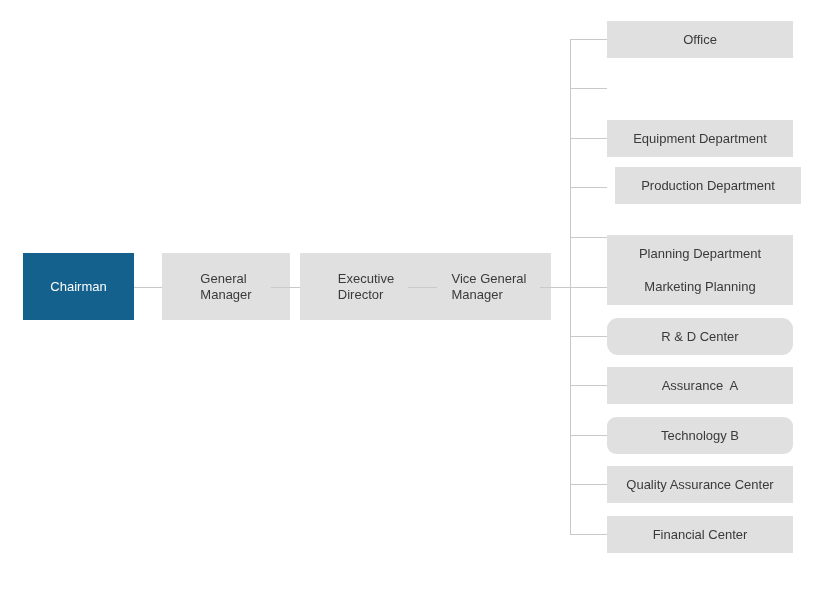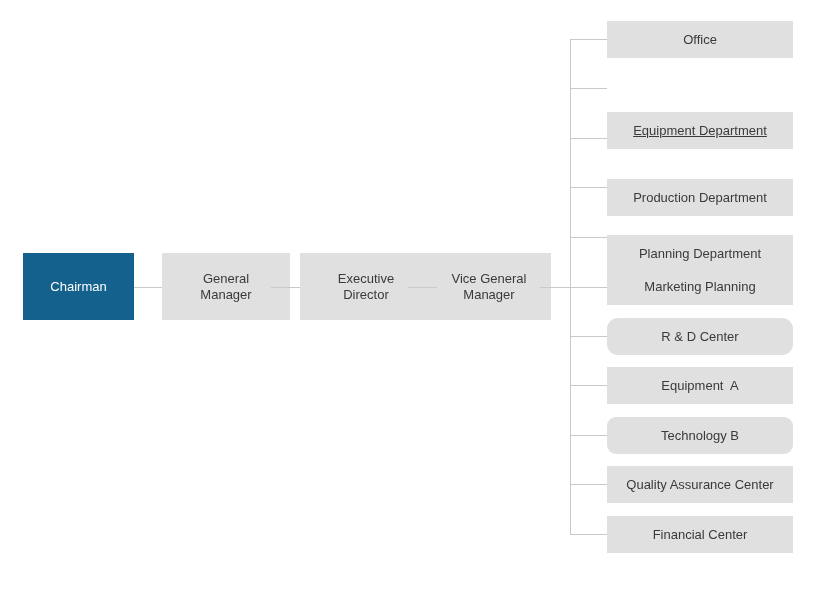--- a/index.html
+++ b/index.html
@@ -13,21 +13,21 @@
     width: 835px;
     height: 606px;
     background: #ffffff;
     overflow: hidden;
   }
   .node {
     position: absolute;
     display: flex;
     align-items: center;
     justify-content: center;
-    text-align: center;
+    text-align: left;
     background: var(--node_fill);
     color: var(--node_text);
     font-size: 13px;
     line-height: 16px;
     box-sizing: border-box;
   }
   .node .lbl {
     white-space: pre-wrap;
   }
   .node.exec {
@@ -93,37 +93,37 @@
   <div class="hline" style="left:570px;top:287px;width:37px;"></div>
   <div class="hline" style="left:570px;top:336px;width:37px;"></div>
   <div class="hline" style="left:570px;top:385px;width:37px;"></div>
   <div class="hline" style="left:570px;top:435px;width:37px;"></div>
   <div class="hline" style="left:570px;top:484px;width:37px;"></div>
   <div class="hline" style="left:570px;top:534px;width:37px;"></div>
 
   <div class="node dept" style="top:21px;">
     <span class="lbl">Office</span>
   </div>
-  <div class="node dept" style="top:112px;text-decoration:underline;">
+  <div class="node dept" style="top:120px;">
     <span class="lbl">Equipment Department</span>
   </div>
-  <div class="node dept" style="top:179px;">
+  <div class="node dept" style="top:167px;margin-left:8px;">
     <span class="lbl">Production Department</span>
   </div>
   <div class="node dept" style="top:219px;margin-top:16px;">
     <span class="lbl">Planning Department</span>
   </div>
   <div class="node dept" style="top:268px;">
     <span class="lbl">Marketing Planning</span>
   </div>
   <div class="node dept" style="top:318px;border-radius:11px;">
     <span class="lbl">R &amp; D Center</span>
   </div>
   <div class="node dept" style="top:367px;">
-    <span class="lbl">Equipment  A</span>
+    <span class="lbl">Assurance  A</span>
   </div>
   <div class="node dept" style="top:417px;border-radius:9px;">
     <span class="lbl">Technology B</span>
   </div>
   <div class="node dept" style="top:466px;">
     <span class="lbl">Quality Assurance Center</span>
   </div>
   <div class="node dept" style="top:516px;">
     <span class="lbl">Financial Center</span>
   </div>

